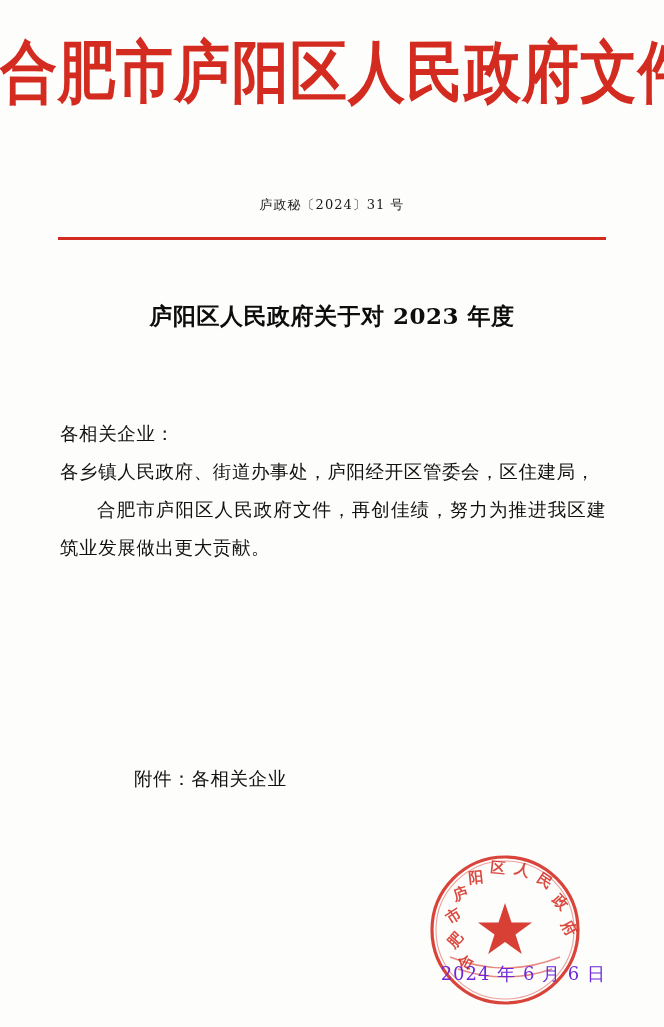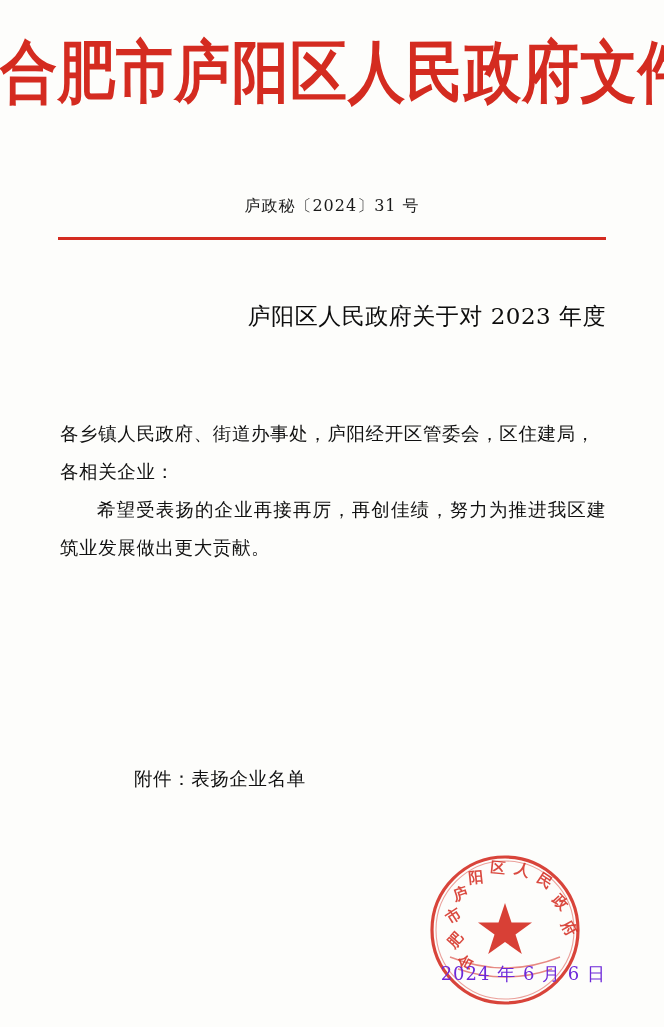--- a/index.html
+++ b/index.html
@@ -41,41 +41,41 @@
     transform: scaleY(1.18);
     transform-origin: center top;
   }
   
   .doc-number {
     position: absolute;
     top: 196px;
     left: 0;
     width: 100%;
     text-align: center;
-    font-size: 16px;
+    font-size: 13px;
     letter-spacing: 1px;
     color: #1a1a1a;
   }
   
   .red-rule {
     position: absolute;
     top: 237px;
     left: 58px;
     width: 548px;
     height: 3px;
     background: #d42b20;
   }
   
   .doc-title {
     position: absolute;
     top: 296px;
     left: 58px;
     width: 548px;
-    text-align: right;
-    font-weight: normal;
+    text-align: center;
+    font-weight: bold;
     font-size: 23px;
     line-height: 1.75;
     letter-spacing: 0.5px;
     color: #0d0d0d;
   }
   
   .body-text {
     position: absolute;
     top: 415px;
     left: 60px;
@@ -137,26 +137,26 @@
 
   <div class="doc-number">庐政秘〔2024〕31 号</div>
 
   <div class="red-rule"></div>
 
   <div class="doc-title">
     <div>庐阳区人民政府关于对 2023 年度</div>
   </div>
 
   <div class="body-text">
+    <p>各相关企业：</p>
     <p>各乡镇人民政府、街道办事处，庐阳经开区管委会，区住建局，</p>
-    <p>各相关企业：</p>
-    <p class="indent">希望受表扬的企业再接再厉，再创佳绩，努力为推进我区建筑业发展做出更大贡献。</p>
+    <p class="indent">合肥市庐阳区人民政府文件，再创佳绩，努力为推进我区建筑业发展做出更大贡献。</p>
   </div>
 
-  <div class="attachment">附件：表扬企业名单</div>
+  <div class="attachment">附件：各相关企业</div>
 
   <div class="seal">
     <svg width="170" height="170" viewBox="0 0 170 170" aria-hidden="true">
       <g fill="none" stroke="#d42b20" stroke-width="3.2" opacity="0.88">
         <circle cx="85" cy="85" r="73"></circle>
         <circle cx="85" cy="85" r="69" stroke-width="1.1" opacity="0.5"></circle>
       </g>
       <g fill="#d42b20" opacity="0.9">
         <polygon points="85,58 91.5,77.5 112,77.5 95.5,89.5 101.8,109 85,97 68.2,109 74.5,89.5 58,77.5 78.5,77.5"></polygon>
       </g>

